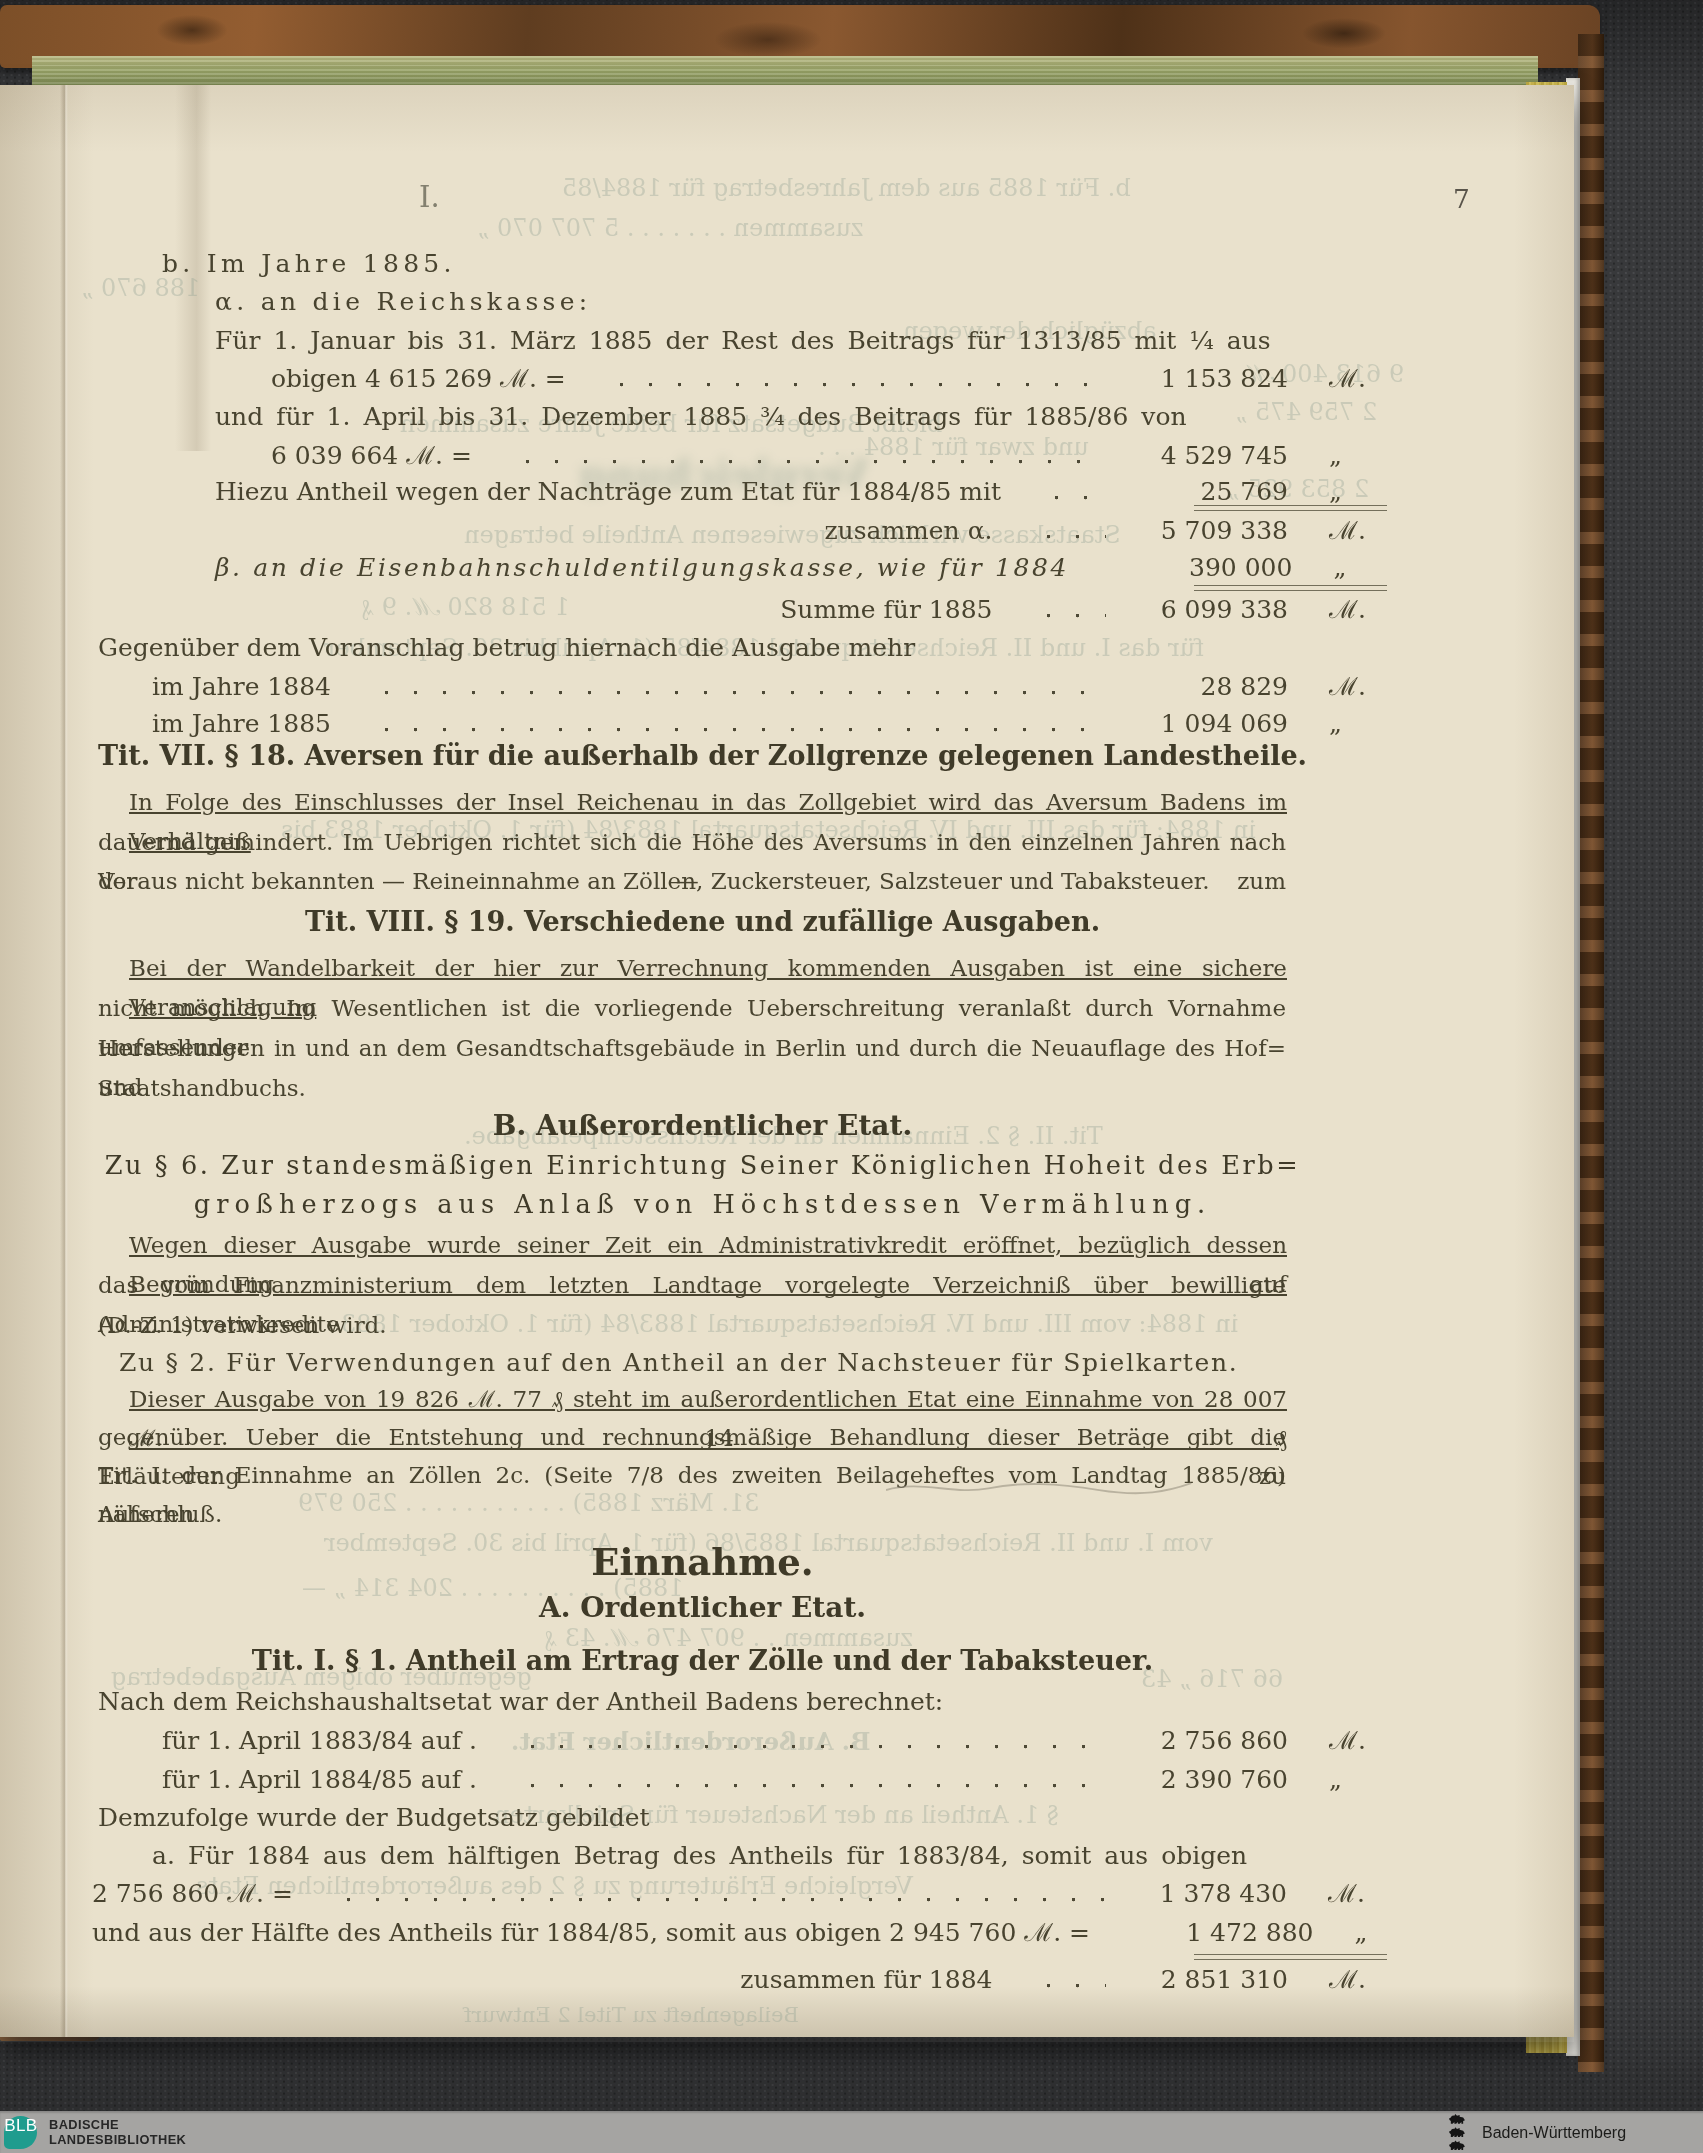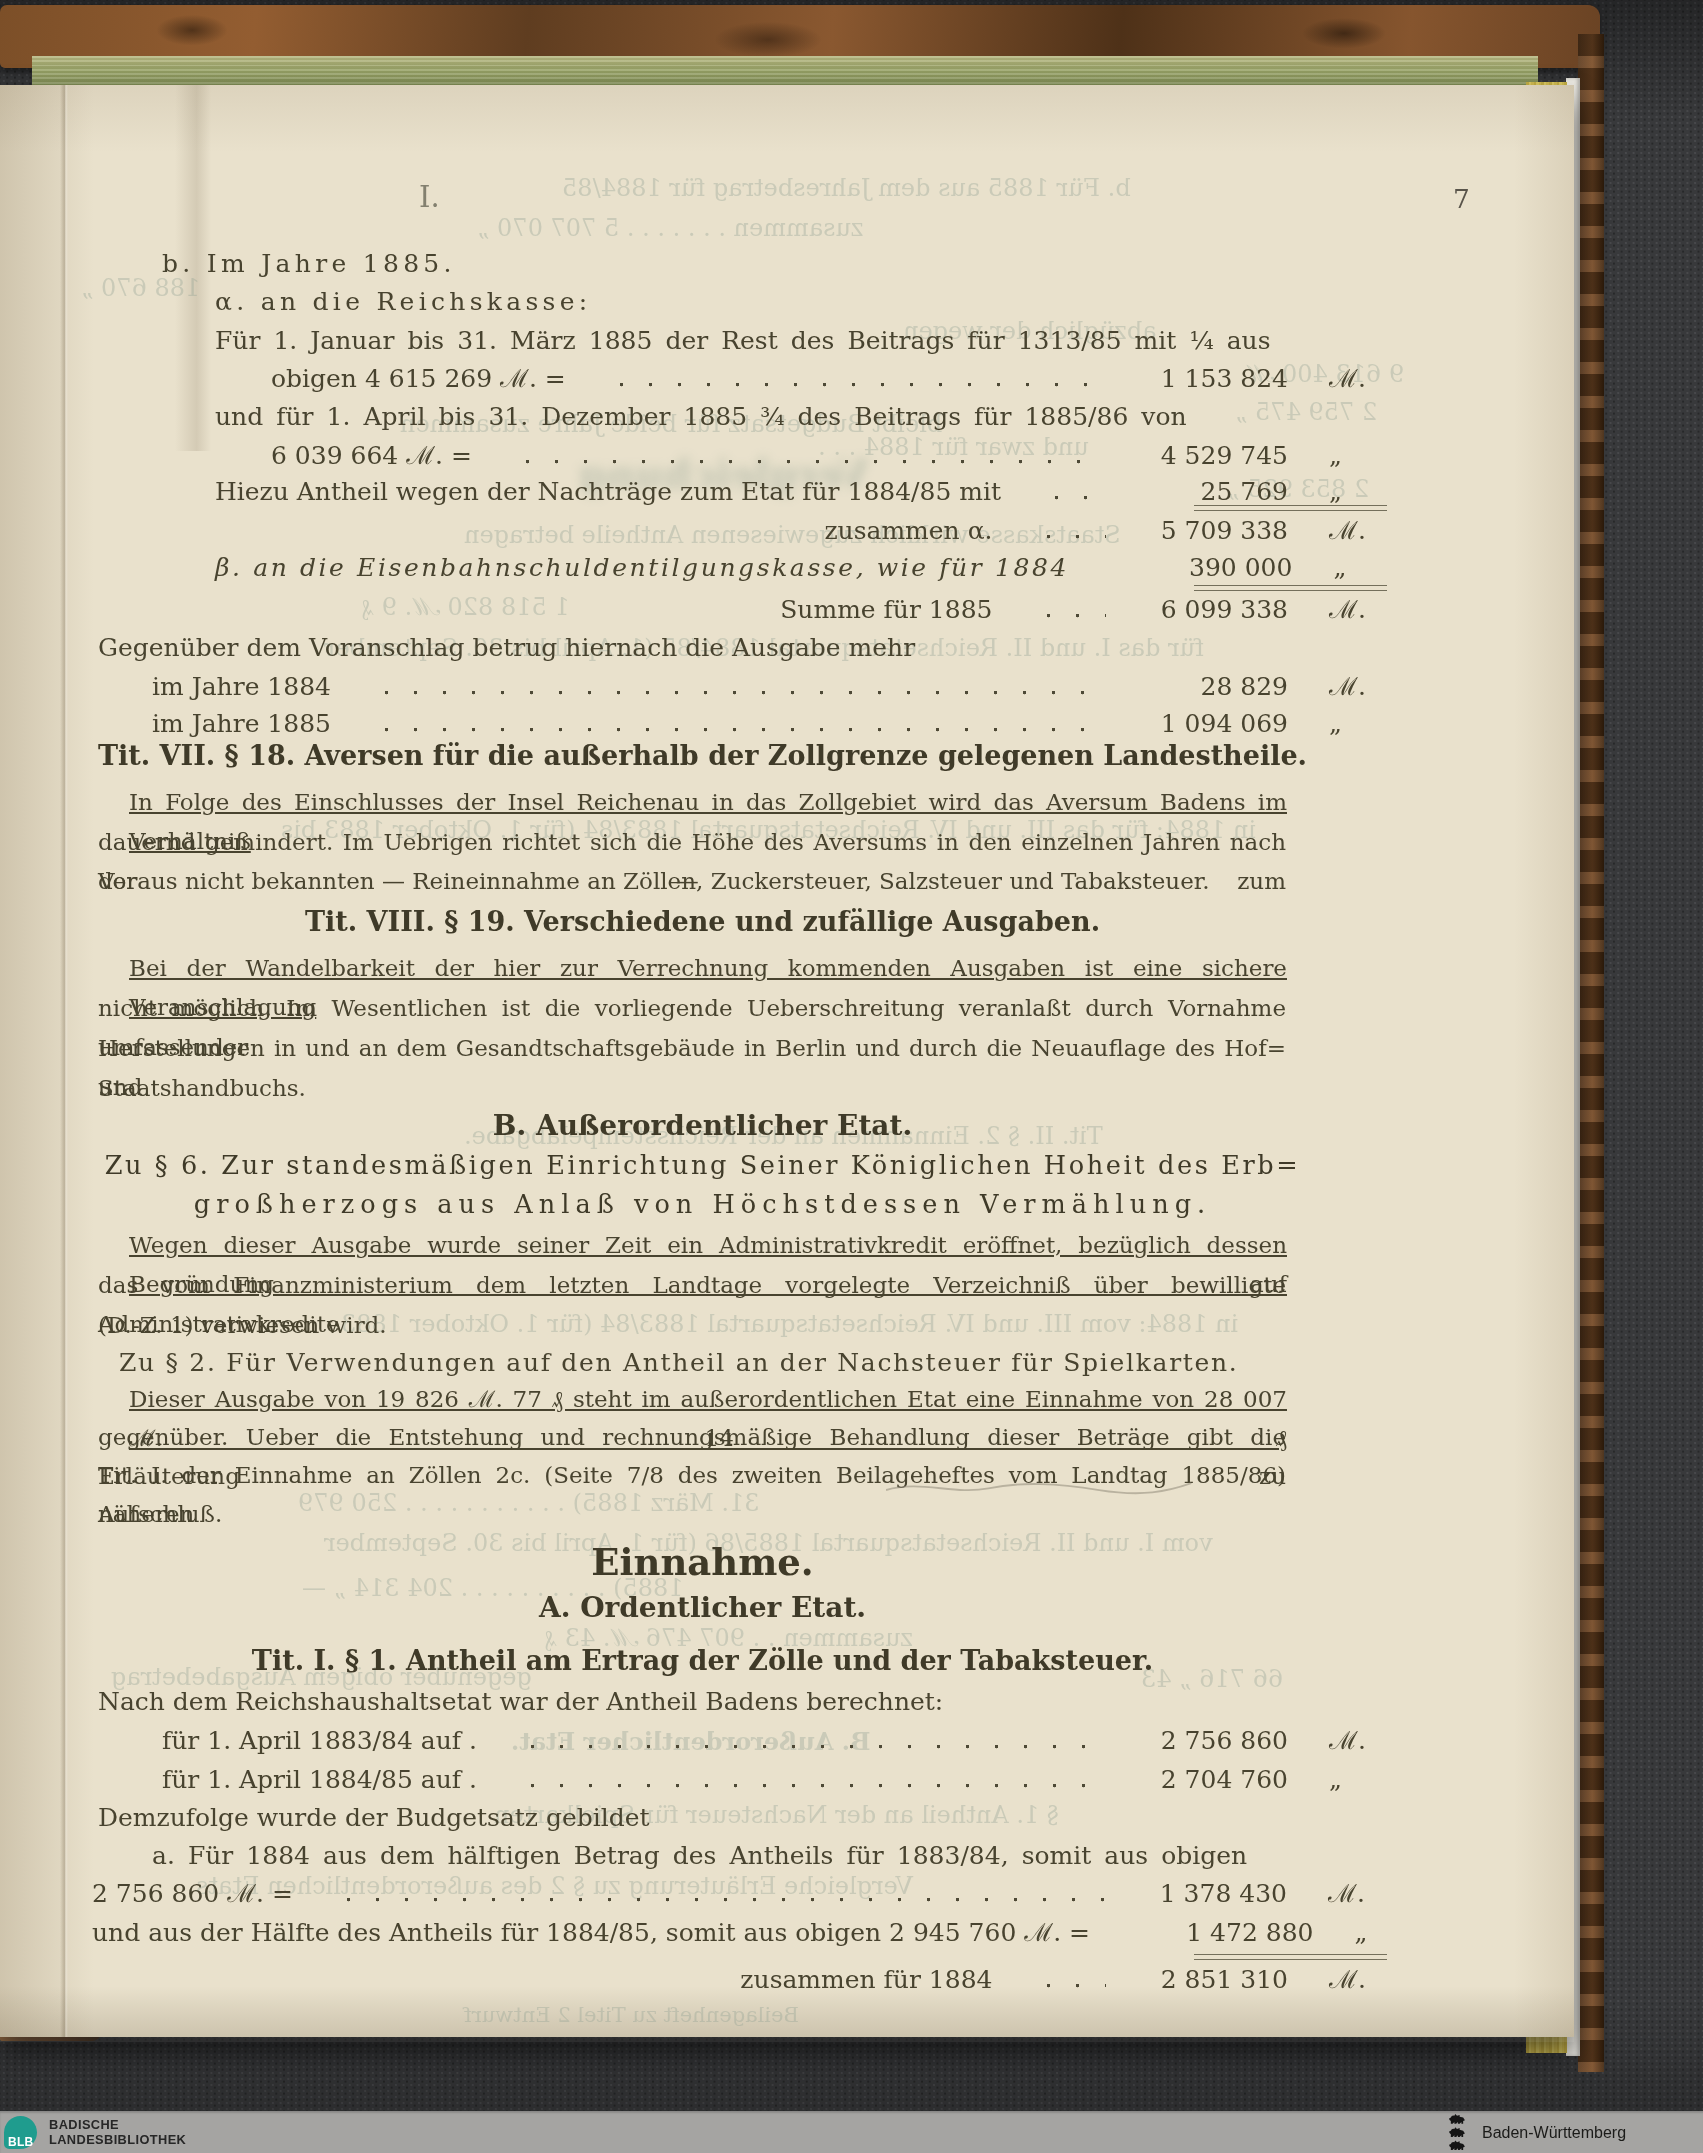--- a/index.html
+++ b/index.html
@@ -82,22 +82,22 @@
   .ghost{position:absolute;color:#8fa092;opacity:.34;transform:scaleX(-1);filter:blur(0.6px);
          white-space:nowrap;font-size:24px;}
   .ghost.big{font-weight:bold;filter:blur(5.1px);opacity:.42;}
 
   .squiggle{position:absolute;opacity:.55;}
 
   
   .footer{position:absolute;left:0;top:2111px;width:1704px;height:43px;background:#a5a4a2;
           font-family:"Liberation Sans",sans-serif;box-shadow:inset 0 1.7px 1.7px rgba(0,0,0,.18);}
   .blb-badge{position:absolute;left:4.3px;top:5.1px;width:33px;height:33px;background:#1f9c8e;
-     border-radius:50% 50% 50% 5.1px;display:flex;align-items:flex-end;justify-content:center;
-     color:#fff;font-weight:bold;font-size:12px;letter-spacing:0.3px;}
+     border-radius:50% 50% 50% 5.1px;display:flex;align-items:flex-start;justify-content:center;
+     color:#fff;font-weight:normal;font-size:17px;letter-spacing:0.3px;}
   .blb-name{position:absolute;left:49px;top:6px;font-weight:bold;font-size:12.8px;line-height:15.3px;
      letter-spacing:0.4px;color:#272727;}
   .bw-lions{position:absolute;left:1446px;top:2.6px;}
   .bw-name{position:absolute;left:1482px;top:0;height:43px;line-height:43px;font-size:16px;color:#1b1b19;}
 </style>
 </head>
 <body>
 
 <div class="backdrop"></div>
 
@@ -243,21 +243,21 @@
 
   <div class="row" style="left:162px;top:1637px;width:1227px">
     <span class="lbl">für 1. April 1883/84 auf .</span>
     <span class="dots"></span>
     <span class="amt">2 756 860</span>
     <span class="unit">ℳ.</span>
   </div>
   <div class="row" style="left:162px;top:1676px;width:1227px">
     <span class="lbl">für 1. April 1884/85 auf .</span>
     <span class="dots"></span>
-    <span class="amt">2 704 760</span>
+    <span class="amt">2 390 760</span>
     <span class="unit">„</span>
   </div>
 
   <div class="line" style="left:98px;top:1714px">Demzufolge wurde der Budgetsatz gebildet</div>
   <div class="line" style="left:152px;top:1752px;word-spacing:5.1px">a. Für 1884 aus dem hälftigen Betrag des Antheils für 1883/84, somit aus obigen</div>
 
   <div class="row" style="left:92px;top:1790px;width:1296px">
     <span class="lbl">2 756 860 ℳ. =</span>
     <span class="dots"></span>
     <span class="amt">1 378 430</span>

